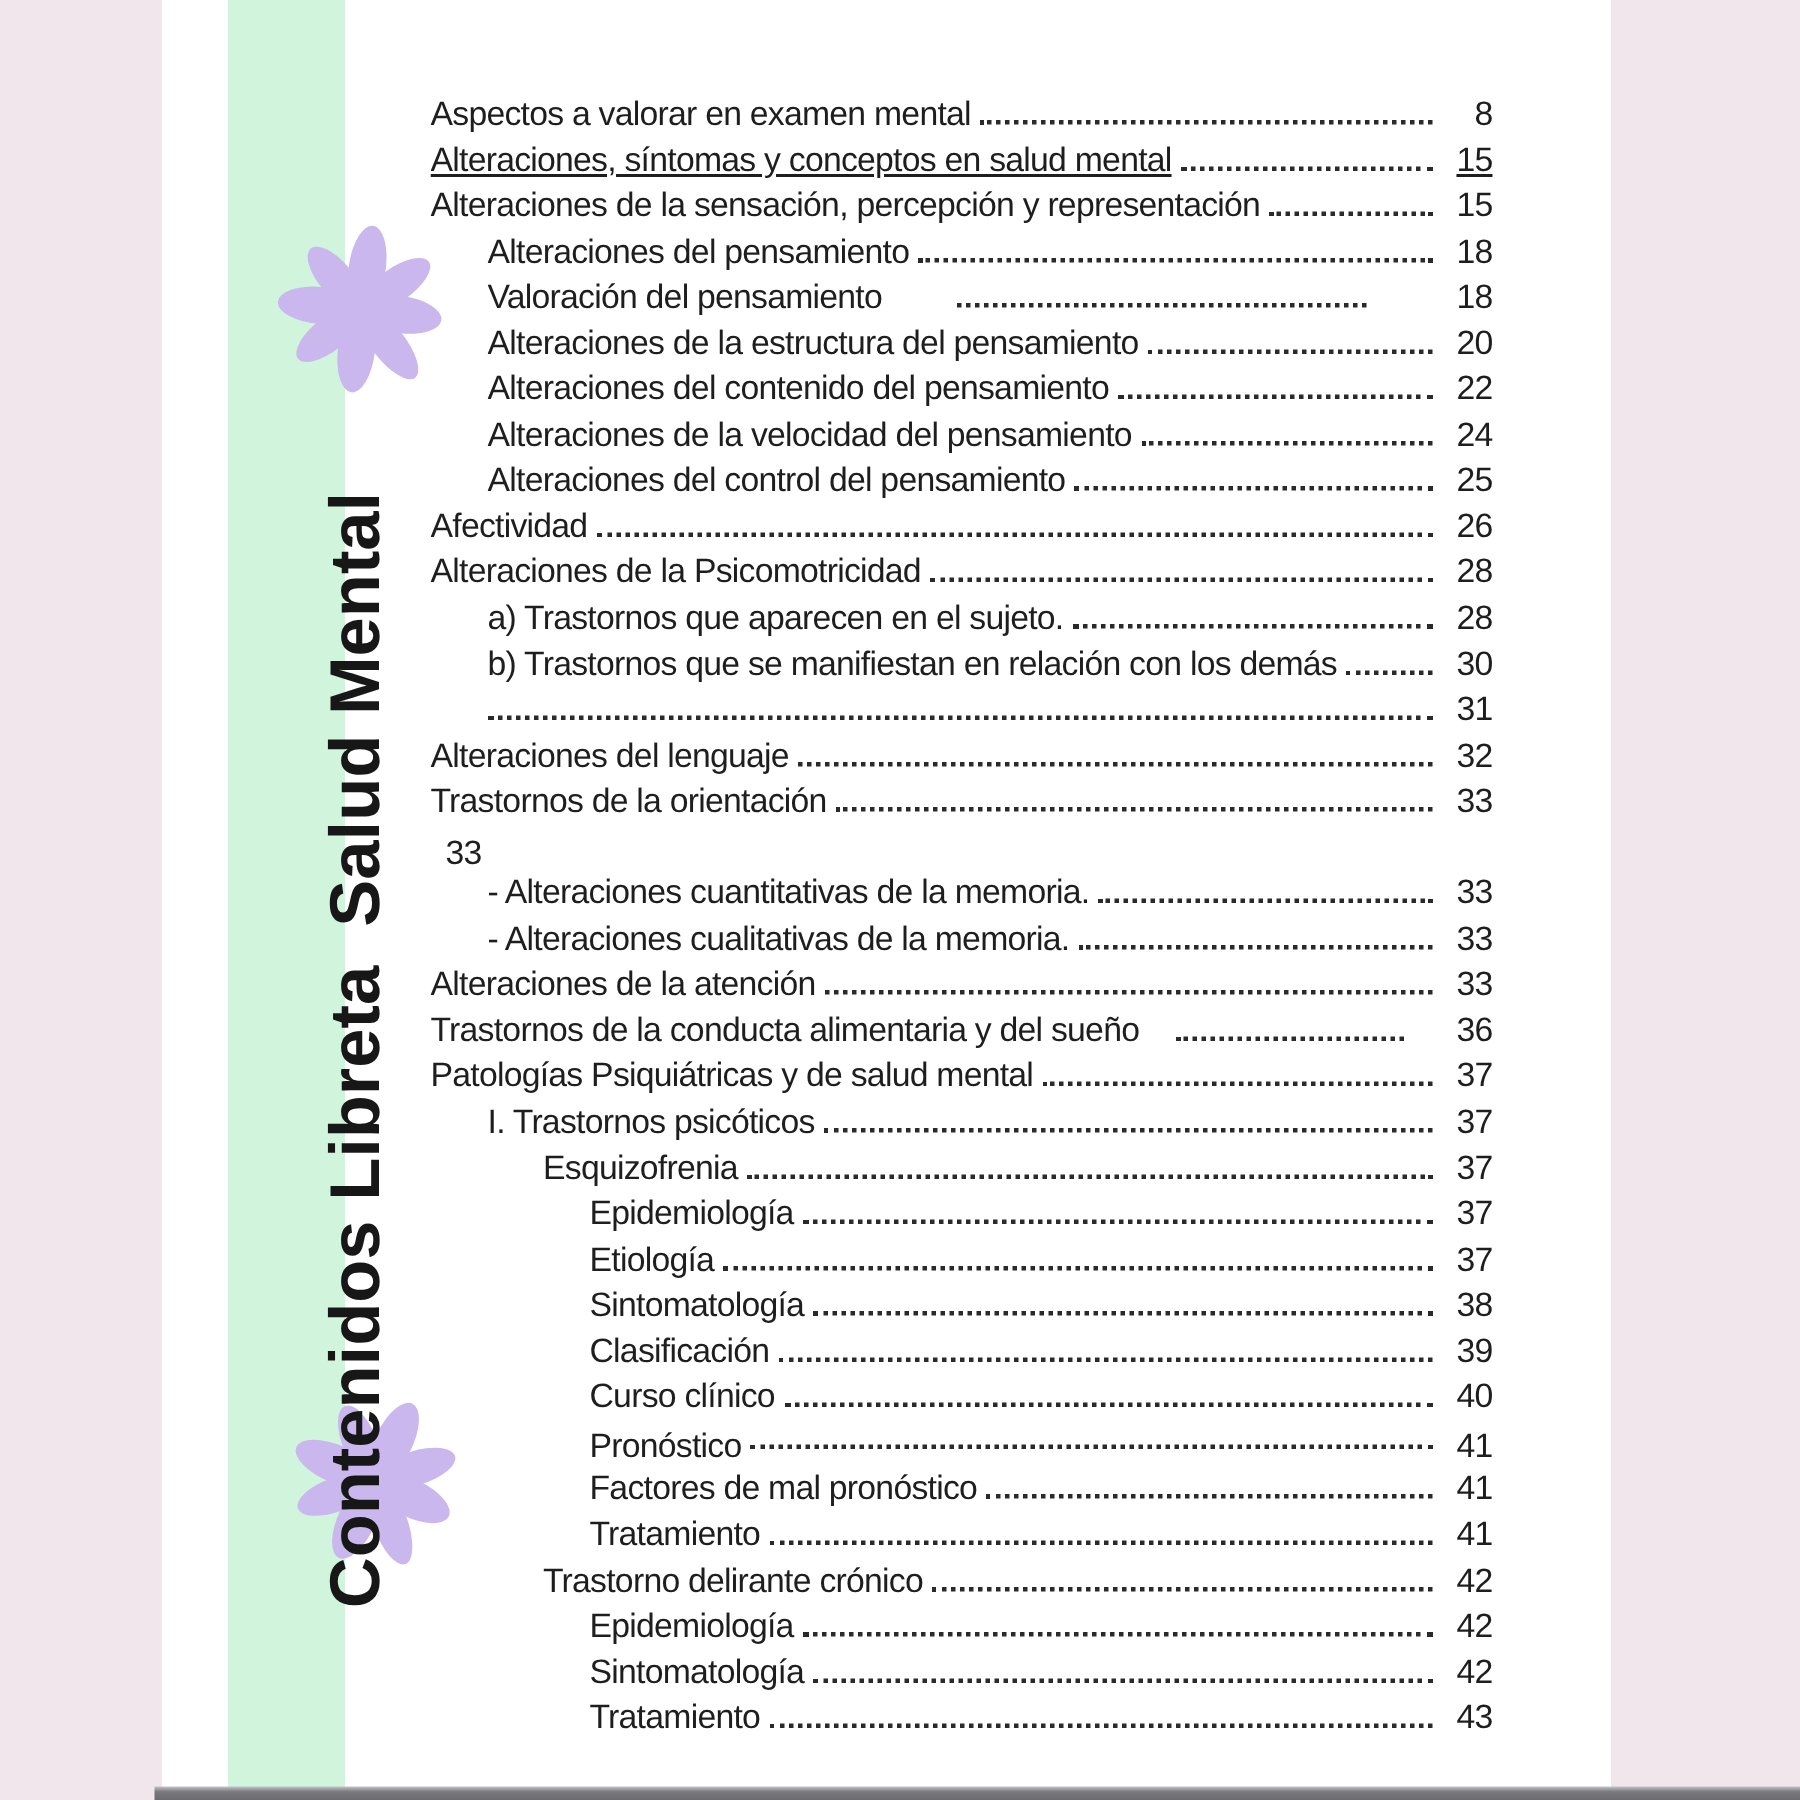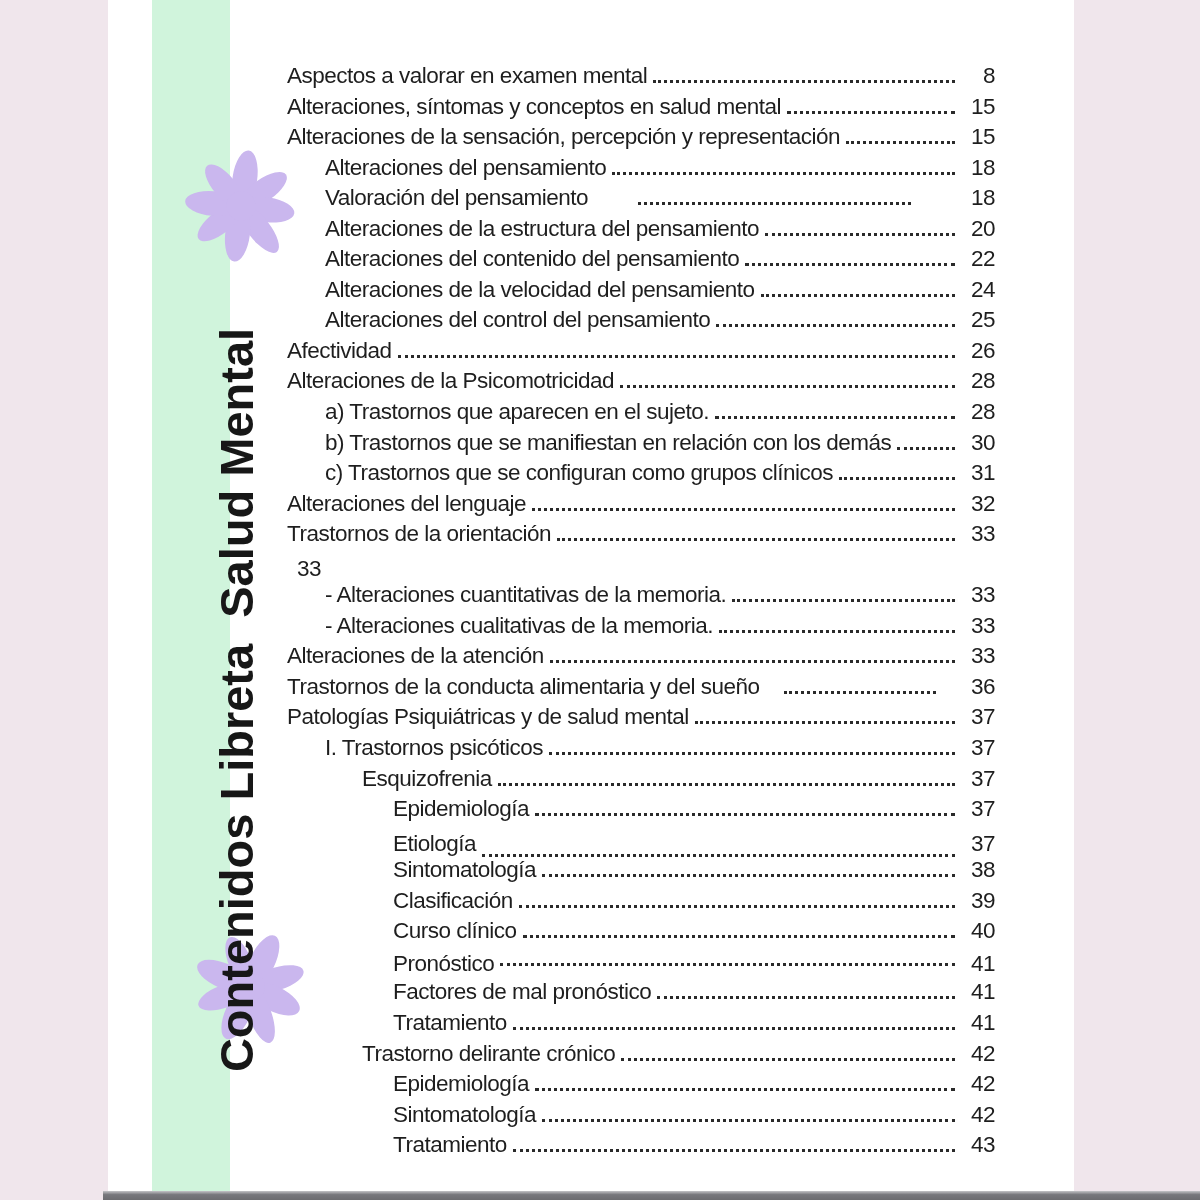--- a/index.html
+++ b/index.html
@@ -109,21 +109,21 @@
     </svg>
     <div class="vtitle">Contenidos Libreta  Salud Mental</div>
   </div>
 
   <div class="toc">
       <div class="row" style="padding-left: 0px;">
     <span class="label">Aspectos a valorar en examen mental</span>
     <span class="leader"></span>
     <span class="num">8</span>
   </div>
-      <div class="row" style="padding-left: 0px;">
+      <div class="row" style="padding-left: 0px; text-decoration: underline;">
     <span class="label">Alteraciones, síntomas y conceptos en salud mental</span>
     <span class="leader"></span>
     <span class="num">15</span>
   </div>
       <div class="row" style="padding-left: 0px;">
     <span class="label">Alteraciones de la sensación, percepción y representación</span>
     <span class="leader"></span>
     <span class="num">15</span>
   </div>
       <div class="row" style="padding-left: 38px;">
@@ -170,21 +170,20 @@
     <span class="label">a) Trastornos que aparecen en el sujeto.</span>
     <span class="leader"></span>
     <span class="num">28</span>
   </div>
       <div class="row" style="padding-left: 38px;">
     <span class="label">b) Trastornos que se manifiestan en relación con los demás</span>
     <span class="leader"></span>
     <span class="num">30</span>
   </div>
       <div class="row" style="padding-left: 38px;">
-    <span class="label">c) Trastornos que se configuran como grupos clínicos</span>
     <span class="leader"></span>
     <span class="num">31</span>
   </div>
       <div class="row" style="padding-left: 0px;">
     <span class="label">Alteraciones del lenguaje</span>
     <span class="leader"></span>
     <span class="num">32</span>
   </div>
       <div class="row" style="padding-left: 0px;">
     <span class="label">Trastornos de la orientación</span>
@@ -229,21 +228,21 @@
       <div class="row" style="padding-left: 75px;">
     <span class="label">Esquizofrenia</span>
     <span class="leader"></span>
     <span class="num">37</span>
   </div>
       <div class="row" style="padding-left: 106px;">
     <span class="label">Epidemiología</span>
     <span class="leader"></span>
     <span class="num">37</span>
   </div>
-      <div class="row" style="padding-left: 106px; align-items: flex-end;">
+      <div class="row" style="padding-left: 106px;">
     <span class="label">Etiología</span>
     <span class="leader"></span>
     <span class="num">37</span>
   </div>
       <div class="row" style="padding-left: 106px;">
     <span class="label">Sintomatología</span>
     <span class="leader"></span>
     <span class="num">38</span>
   </div>
       <div class="row" style="padding-left: 106px;">

